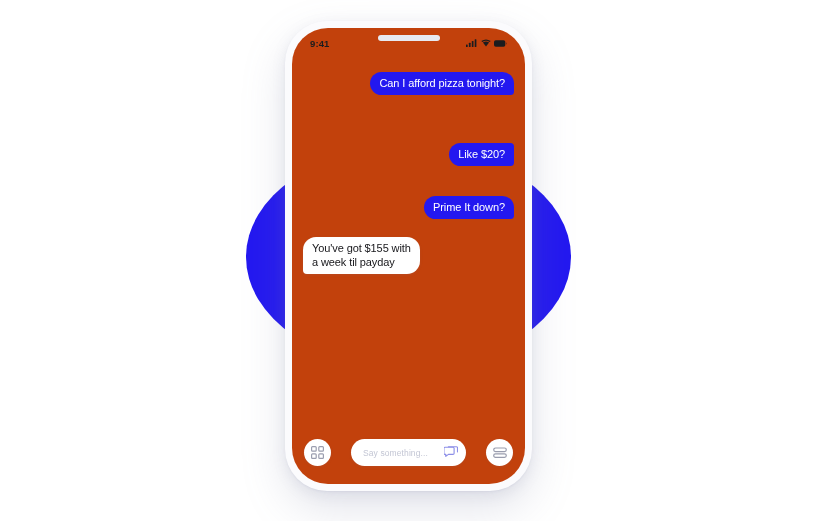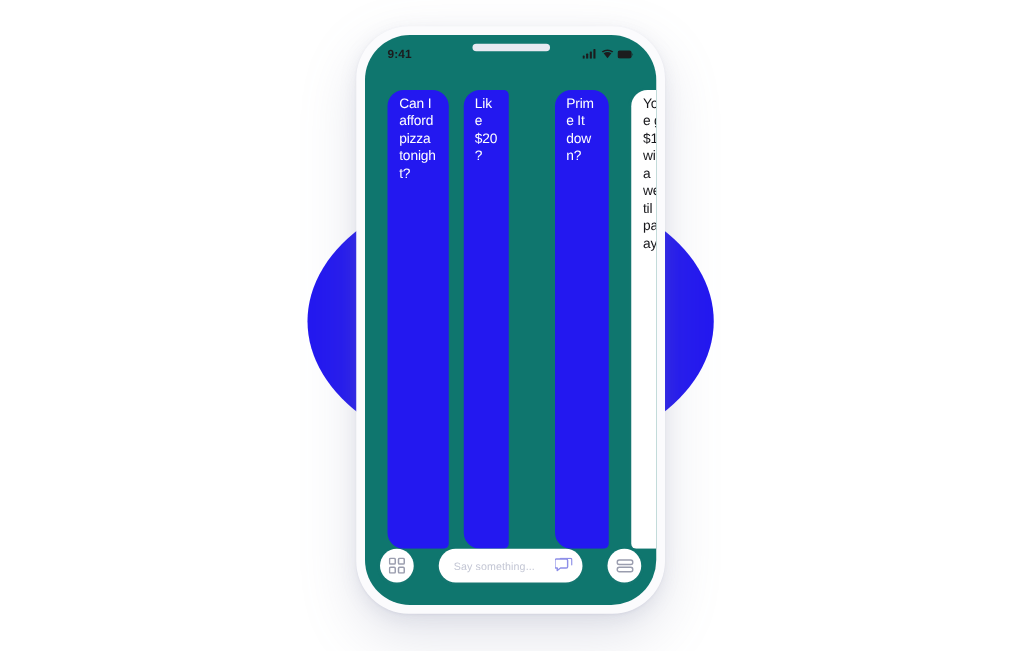--- a/index.html
+++ b/index.html
@@ -47,21 +47,21 @@
       0 18px 44px rgba(126,132,163,0.22),
       0 4px 14px rgba(126,132,163,0.13),
       0 1px 2px rgba(126,132,163,0.10);
     padding: 7px;
   }
 
   .phone-screen {
     position: relative;
     width: 100%;
     height: 100%;
-    background: #0f766e;
+    background: #c2410c;
     border-radius: 36px;
     overflow: hidden;
     display: flex;
     flex-direction: column;
   }
 
   
   .notch {
     position: absolute;
     left: 50%;
@@ -94,21 +94,21 @@
     display: flex;
     align-items: center;
     gap: 3.5px;
   }
 
   
   .chat {
     flex: 1 1 auto;
     padding: 14px 11px 0 11px;
     display: flex;
-    flex-direction: row;
+    flex-direction: column;
     gap: 6px;
     overflow: hidden;
   }
 
   .msg-row { display: flex; }
   .msg-row.out { justify-content: flex-end; }
   .msg-row.in  { justify-content: flex-start; }
 
   .bubble {
     max-width: 87%;
@@ -123,21 +123,21 @@
     background: #2318F0;
     color: #ffffff;
     border-radius: 13px 13px 4px 13px;
   }
   .bubble.in {
     background: #ffffff;
     color: #16161a;
     border-radius: 13px 13px 13px 4px;
     box-shadow: 0 1px 3px rgba(120,126,155,0.13);
   }
-  .msg-row.out + .msg-row.out .bubble.out { border-radius: 13px 4px 4px 13px; }
+  .msg-row.out + .msg-row.out .bubble.out { border-radius: 13px 4px 4px 13px; margin-top: 42px; }
   .msg-row.in  + .msg-row.in  .bubble.in  { border-radius: 13px 13px 13px 4px; }
 
   .group-gap { height: 6px; flex: 0 0 6px; }
 
   
   .bottom-bar {
     flex: 0 0 auto;
     padding: 0 12px 18px 12px;
     display: flex;
     align-items: center;

